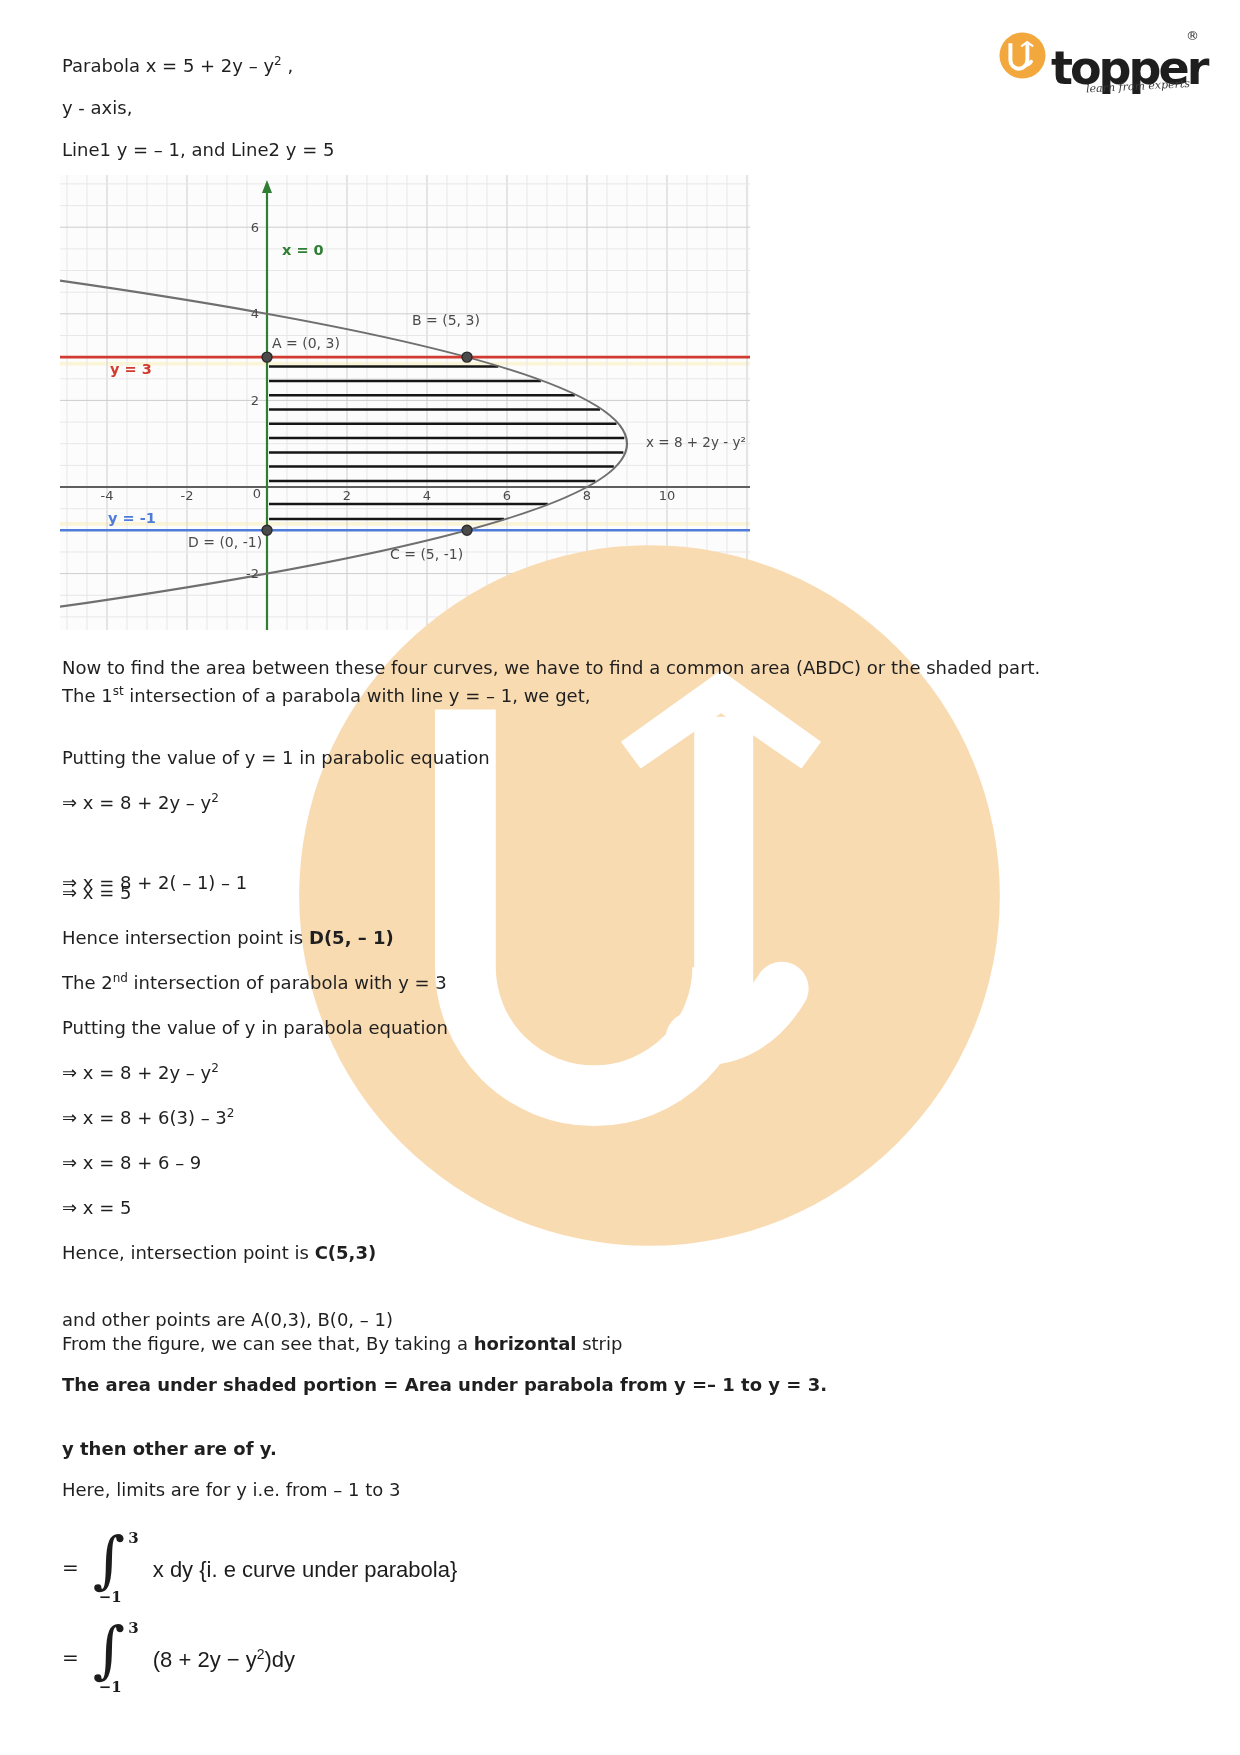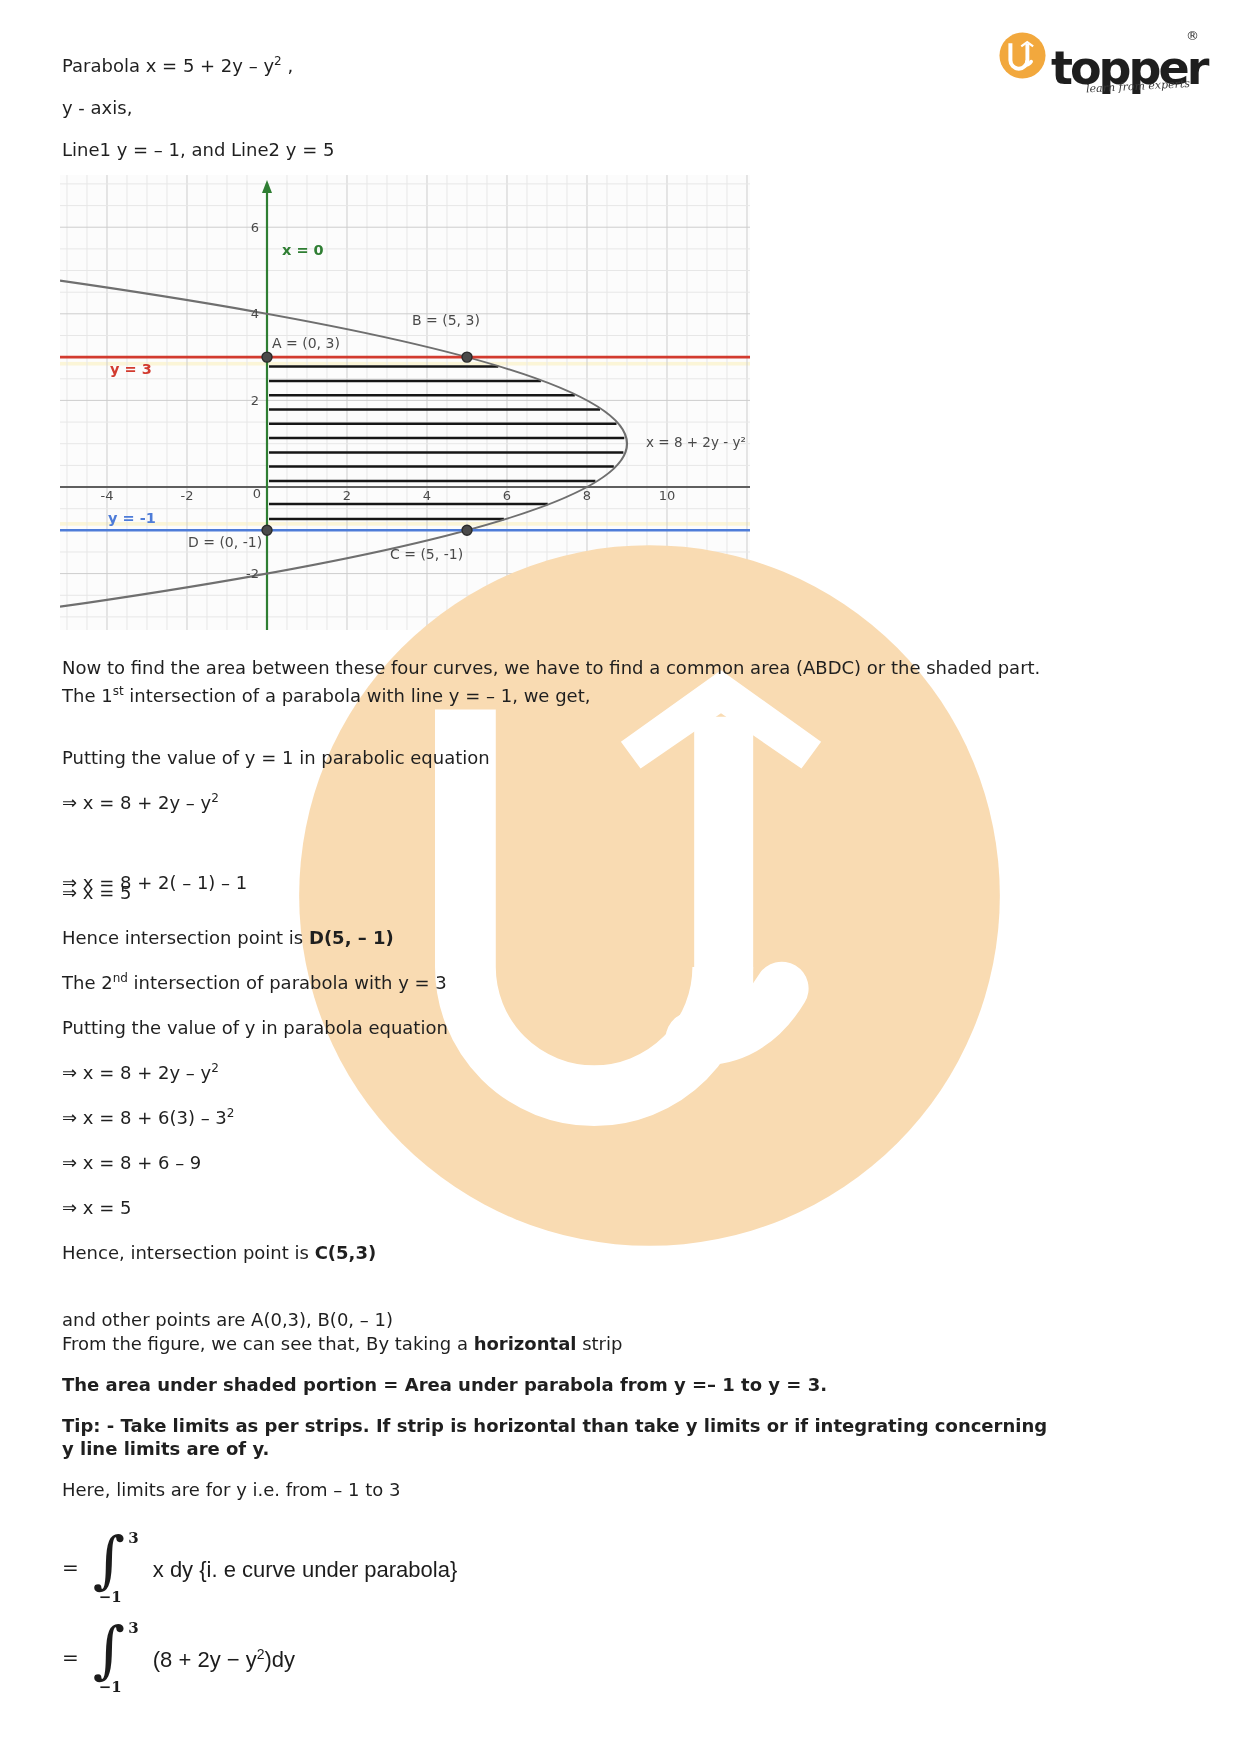--- a/index.html
+++ b/index.html
@@ -184,21 +184,21 @@
       <div class="line" style="top: 971px;"><span>The 2</span><sup>nd</sup><span> intersection of parabola with y = 3</span></div>
       <div class="line" style="top: 1016px;"><span>Putting the value of y in parabola equation</span></div>
       <div class="line" style="top: 1061px;"><span>⇒ x = 8 + 2y – y</span><sup>2</sup></div>
       <div class="line" style="top: 1106px;"><span>⇒ x = 8 + 6(3) – 3</span><sup>2</sup></div>
       <div class="line" style="top: 1151px;"><span>⇒ x = 8 + 6 – 9</span></div>
       <div class="line" style="top: 1196px;"><span>⇒ x = 5</span></div>
       <div class="line" style="top: 1241px;"><span>Hence, intersection point is </span><span class="b">C(5,3)</span></div>
       <div class="line" style="top: 1308px;"><span>and other points are A(0,3), B(0, – 1)</span></div>
       <div class="line" style="top: 1332px;"><span>From the figure, we can see that, By taking a </span><span class="b">horizontal</span><span> strip</span></div>
       <div class="line" style="top: 1373px;"><span class="b">The area under shaded portion = Area under parabola from y =– 1 to y = 3.</span></div>
-      <div class="line" style="top: 1414px;"><span class="b">Tip: - Take limits as per strips. If strip is horizontal than take y limits or if integrating concerning</span><br><span class="b">y line limits are of y.</span></div>
+      <div class="line" style="top: 1414px;"><br><span class="b">y then other are of y.</span></div>
       <div class="line" style="top: 1478px;"><span>Here, limits are for y i.e. from – 1 to 3</span></div>
     </div>
 
   <div class="integral-row" style="top:1528px">
     <span class="eq">=</span>
     <span class="intwrap">
       <span class="intsign">∫</span>
       <span class="ub">3</span>
       <span class="lb">−1</span>
     </span>

